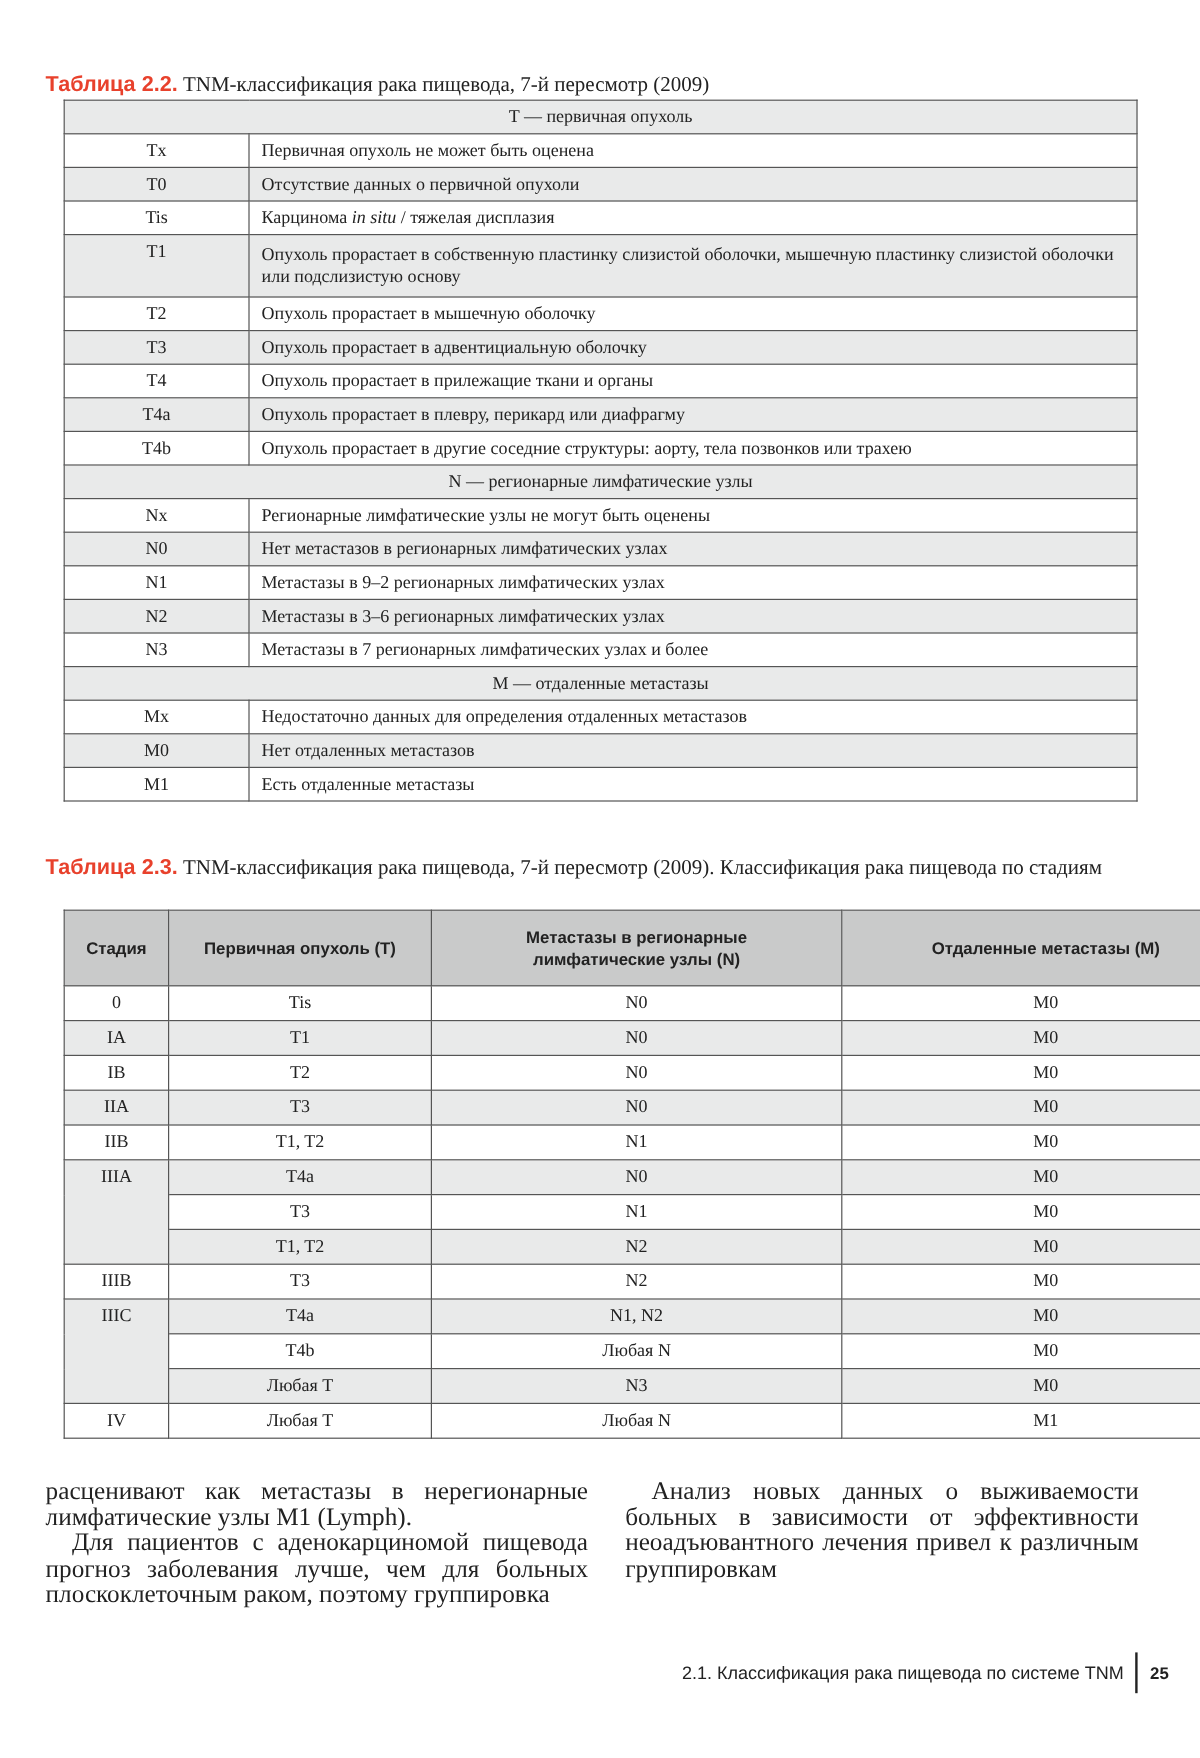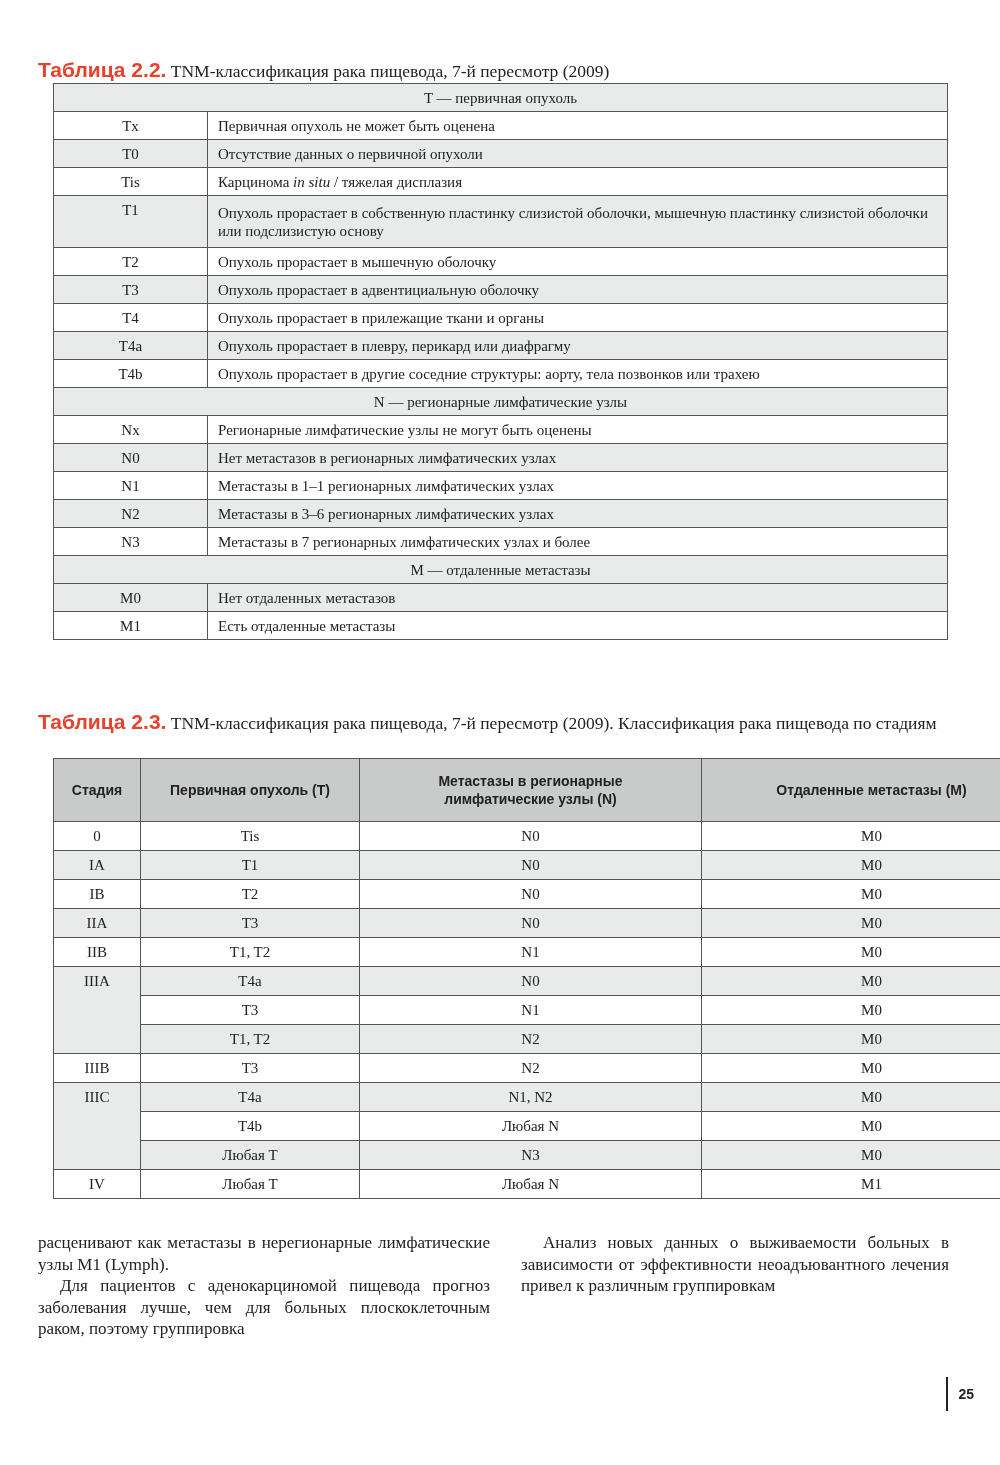--- a/index.html
+++ b/index.html
@@ -1,39 +1,39 @@
 <!DOCTYPE html>
 <html><head>
 <meta charset="utf-8">
 <style>
   html, body { margin: 0; padding: 0; background: #ffffff; }
   body { width: 1000px; height: 1465px; position: relative; overflow: hidden;
          font-family: "Liberation Serif", serif; color: #222; }
   .caption { position: absolute; left: 38px; width: 920px; font-size: 17.5px; line-height: 22px; color: #222; }
-  .caption .num { color: #e8412c; font-weight: bold; font-family: "Liberation Sans", sans-serif; font-size: 21px; }
+  .caption .num { color: #e8412c; font-weight: bold; font-family: "Liberation Sans", sans-serif; font-size: 18px; }
   table { position: absolute; border-collapse: collapse; table-layout: fixed; font-size: 15px; }
   td, th { border: 1.5px solid #555; padding: 0 8px; vertical-align: middle; }
   .g { background: #e9eaea; }
   .w { background: #ffffff; }
 
   
   #t22 { left: 53px; top: 83px; width: 895px; }
   #t22 td { height: 27px; line-height: 18px; margin-left: 45px; }
   #t22 td.code { text-align: center; width: 137px; }
   #t22 td.desc { text-align: left; padding-left: 10px; }
   #t22 td.section { text-align: center; height: 27px; }
   #t22 td.tall { height: 44px; padding-top: 2px; padding-bottom: 2px; }
 
   
   #t23 { left: 53px; top: 758px; width: 989px; }
   #t23 th { background: #c9caca; height: 62px; font-family: "Liberation Sans", sans-serif;
             font-weight: bold; font-size: 14px; line-height: 18px; text-align: center; color: #222; }
   #t23 td { height: 28px; text-align: center; line-height: 18px; }
 
-  .para { position: absolute; font-size: 17px; line-height: 21.5px; text-align: justify; color: #222; }
+  .para { position: absolute; font-size: 21px; line-height: 21.5px; text-align: justify; color: #222; }
   .para p { margin: 0; }
   .para p.ind { text-indent: 22px; }
   #col1 { left: 38px; top: 1232px; width: 452px; }
   #col2 { left: 521px; top: 1232px; width: 428px; }
 
   #footer { position: absolute; top: 1377px; right: 26px; font-family: "Liberation Sans", sans-serif;
             font-size: 15px; color: #222; display: flex; align-items: center; }
   #footer .bar { width: 2px; height: 34px; background: #222; margin: 0 10px; }
   #footer .pg { font-weight: bold; font-size: 14px; }
 </style>
@@ -97,33 +97,37 @@
     <tr class="w">
       <td class="code">Nx</td>
       <td class="desc">Регионарные лимфатические узлы не могут быть оценены</td>
     </tr>
     <tr class="g">
       <td class="code">N0</td>
       <td class="desc">Нет метастазов в регионарных лимфатических узлах</td>
     </tr>
     <tr class="w">
       <td class="code">N1</td>
-      <td class="desc">Метастазы в 1–1 регионарных лимфатических узлах</td>
+      <td class="desc">Метастазы в 9–2 регионарных лимфатических узлах</td>
     </tr>
     <tr class="g">
       <td class="code">N2</td>
       <td class="desc">Метастазы в 3–6 регионарных лимфатических узлах</td>
     </tr>
     <tr class="w">
       <td class="code">N3</td>
       <td class="desc">Метастазы в 7 регионарных лимфатических узлах и более</td>
     </tr>
 
     <tr class="g">
       <td class="section" colspan="2">M — отдаленные метастазы</td>
+    </tr>
+    <tr class="w">
+      <td class="code">Mx</td>
+      <td class="desc">Недостаточно данных для определения отдаленных метастазов</td>
     </tr>
     <tr class="g">
       <td class="code">M0</td>
       <td class="desc">Нет отдаленных метастазов</td>
     </tr>
     <tr class="w">
       <td class="code">M1</td>
       <td class="desc">Есть отдаленные метастазы</td>
     </tr>
   </tbody>
@@ -230,15 +234,16 @@
 
 <div class="para" id="col1">
   <p style="text-align-last:left;">расценивают как метастазы в нерегионарные лимфатические узлы M1 (Lymph).</p>
   <p class="ind">Для пациентов с аденокарциномой пищевода прогноз заболевания лучше, чем для больных плоскоклеточным раком, поэтому группировка</p>
 </div>
 <div class="para" id="col2">
   <p class="ind">Анализ новых данных о выживаемости больных в зависимости от эффективности неоадъювантного лечения привел к различным группировкам</p>
 </div>
 
 <div id="footer">
+  <span>2.1. Классификация рака пищевода по системе TNM</span>
   <span class="bar"></span>
   <span class="pg">25</span>
 </div>
 
 </body></html>

